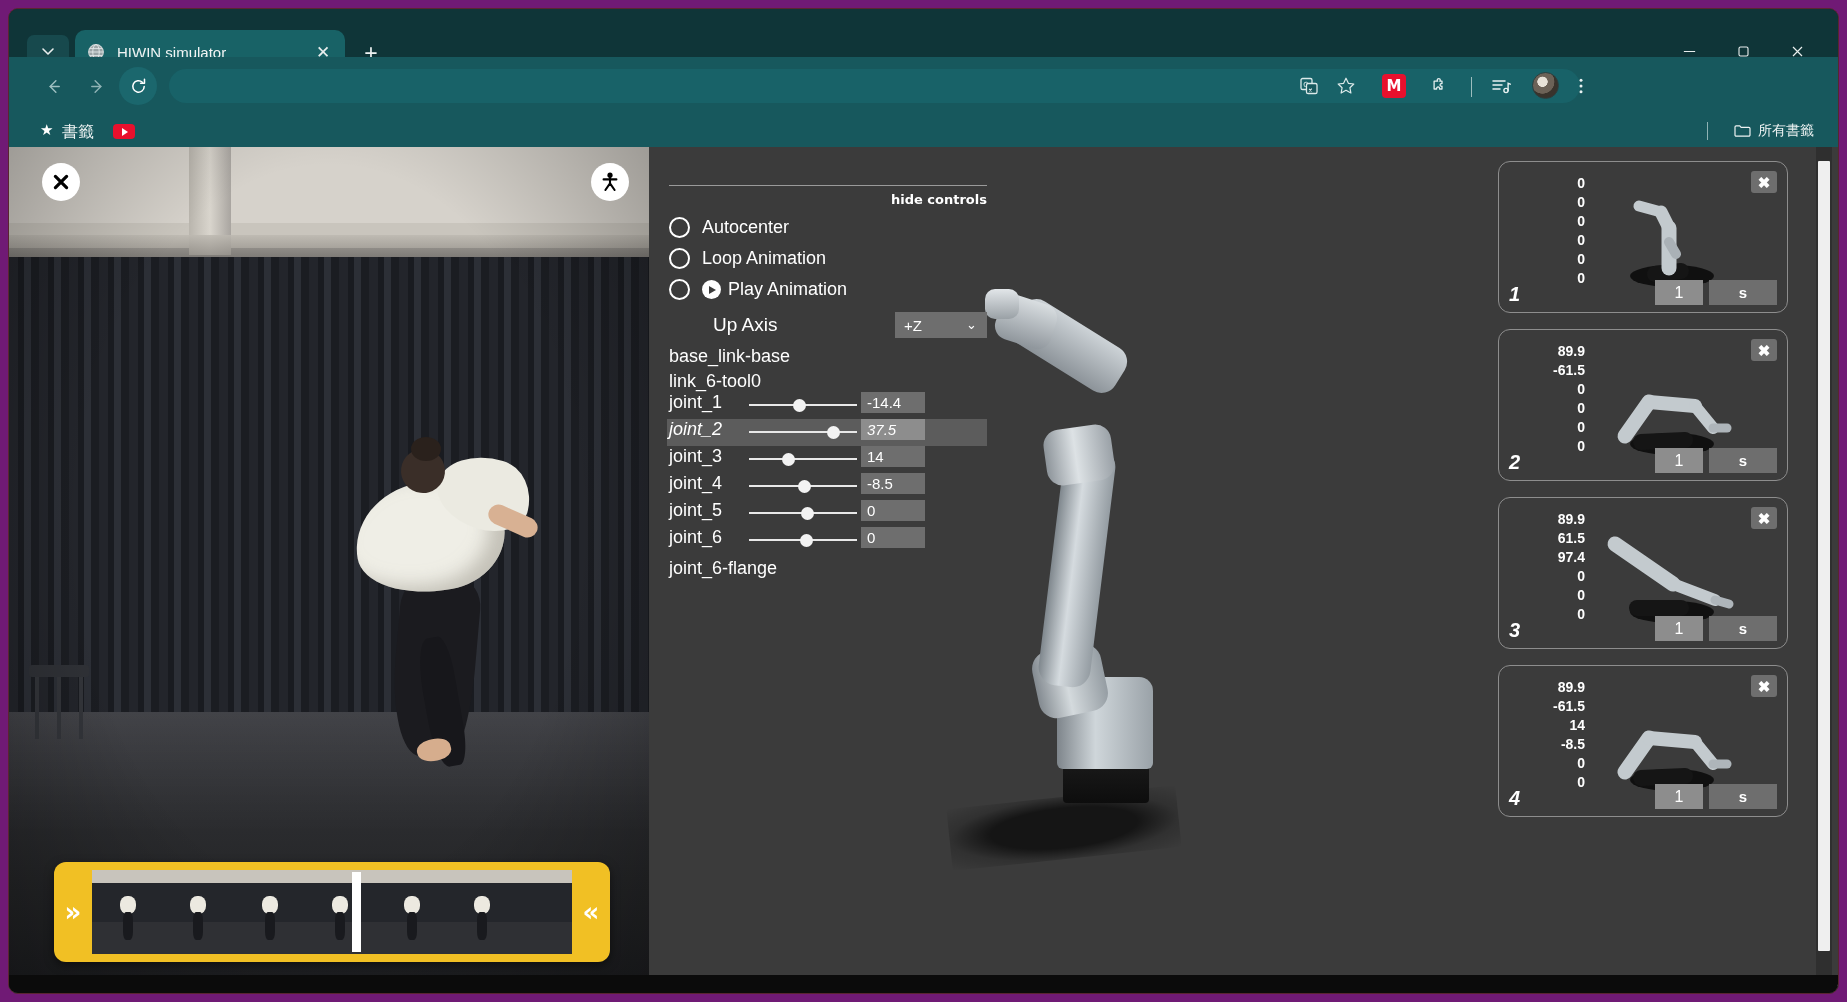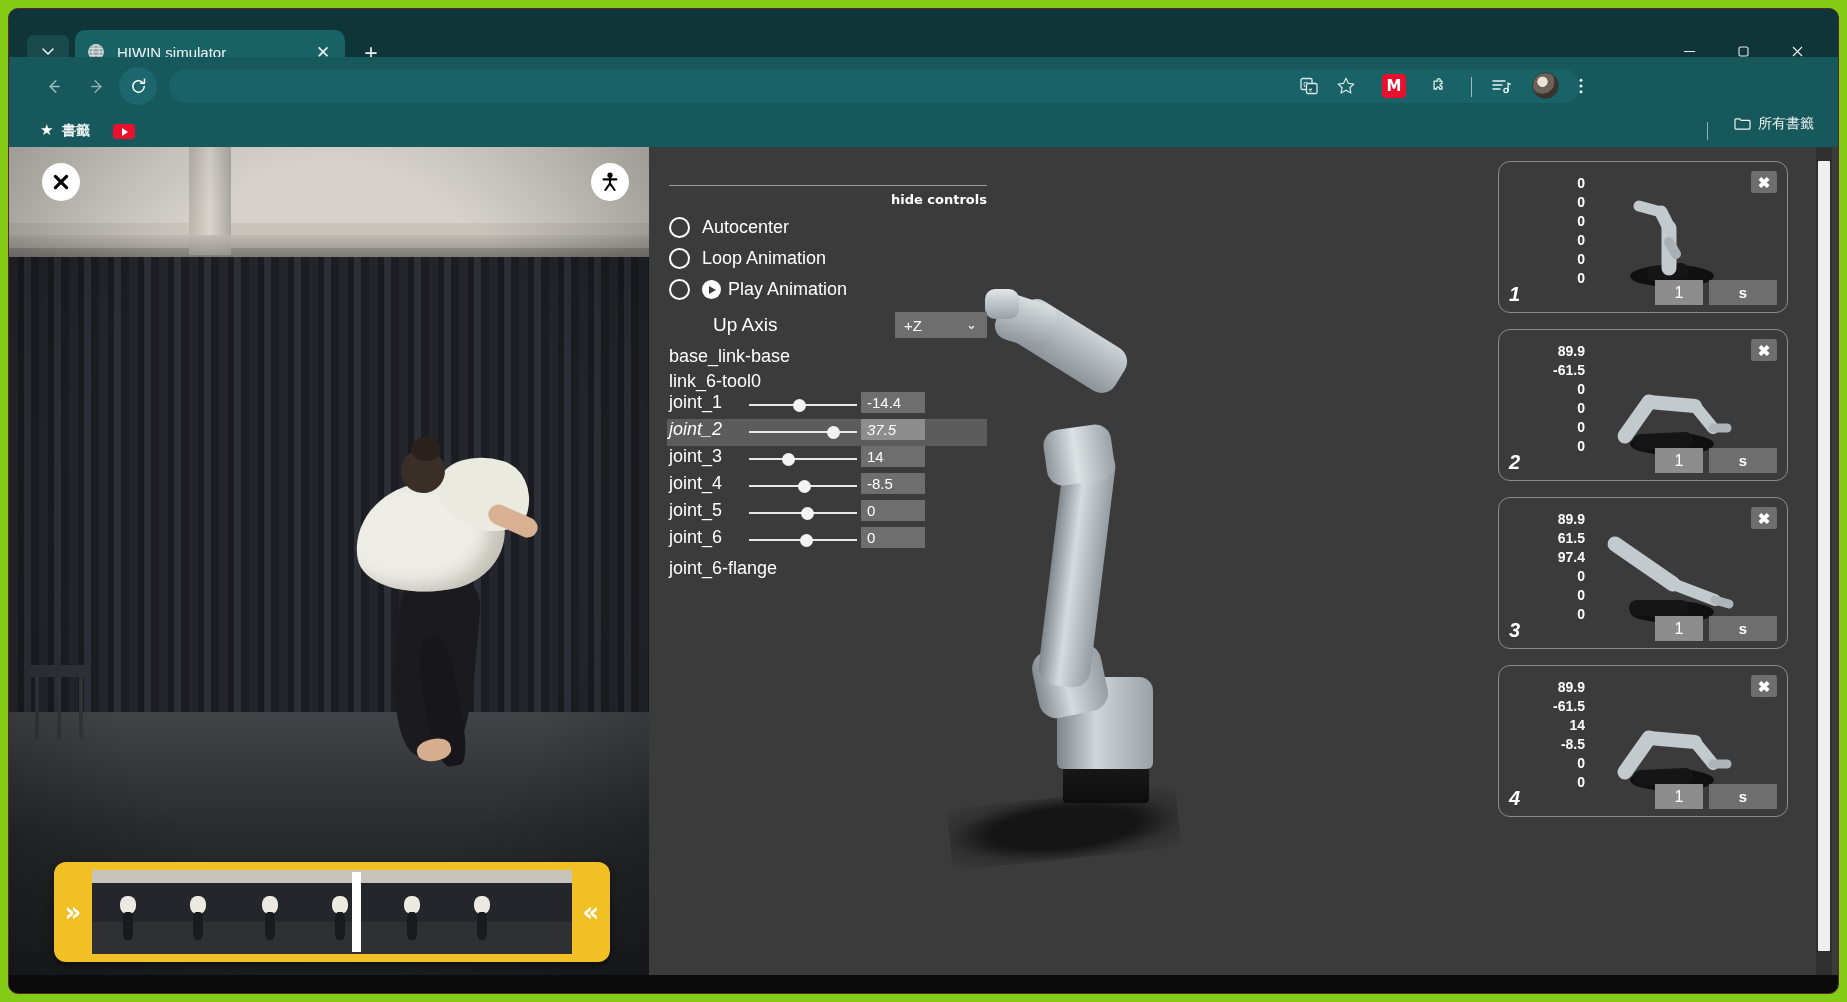--- a/index.html
+++ b/index.html
@@ -6,21 +6,21 @@
   html, body {
     width: 1847px; height: 1002px;
     background: #0d0d0d;
     font-family: "Liberation Sans", sans-serif;
     overflow: hidden;
   }
 
   
   #desktop {
     position: relative; width: 1847px; height: 1002px;
-    background: #84cc16;
+    background: #701a75;
   }
   #win-outline {
     position: absolute; left: 8px; top: 8px; right: 8px; bottom: 8px;
     border: 1px solid #5a2530;
     border-radius: 10px;
     overflow: hidden;
     background: #0f2f33;
   }
 
   
@@ -114,36 +114,35 @@
 
   
   #bookmarks {
     position: absolute; left: 0; top: 106px; width: 100%; height: 32px;
     background: #17585d;
   }
   #bm-star {
     position: absolute; left: 31px; top: 7px; color: #ffffff; font-size: 15px; line-height: 1;
   }
   #bm-label {
-    position: absolute; left: 53px; top: 7px; color: #eef3f3; font-size: 14px;
+    position: absolute; left: 53px; top: 7px; color: #eef3f3; font-size: 16px;
     font-family: "DejaVu Sans", sans-serif;
-    font-weight: bold;
   }
   #bm-yt {
     position: absolute; left: 104px; top: 9px; width: 22px; height: 15px;
     background: #e8102d; border-radius: 4px;
     display: flex; align-items: center; justify-content: center;
   }
   #bm-yt .ytri {
     width: 0; height: 0; border-left: 6px solid #fff;
     border-top: 4px solid transparent; border-bottom: 4px solid transparent;
     margin-left: 2px;
   }
   #bm-all {
-    position: absolute; right: 24px; top: 0;
+    position: absolute; right: 24px; top: 7px;
     display: flex; align-items: center; gap: 7px;
     color: #eef3f3; font-size: 14px; font-family: "DejaVu Sans", sans-serif; padding-left: 12px;
   }
   #bm-all-divider {
     position: absolute; right: 130px; top: 7px; width: 1px; height: 18px; background: #8fb3b4;
   }
 
   
   #page {
     position: absolute; left: 0; top: 138px; right: 0; bottom: 0;

